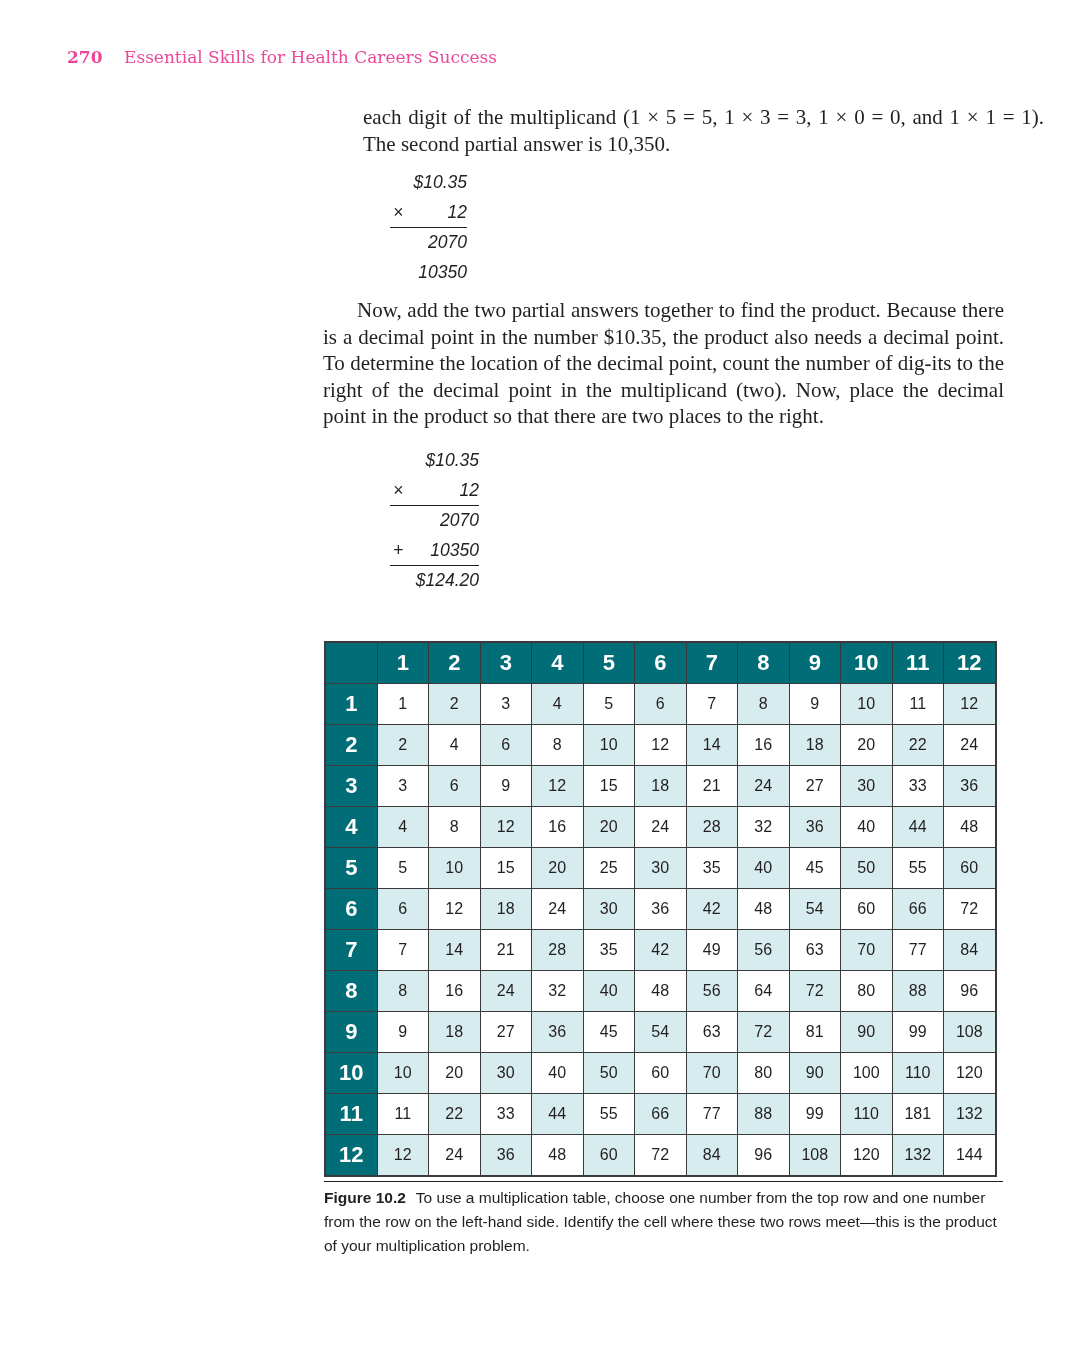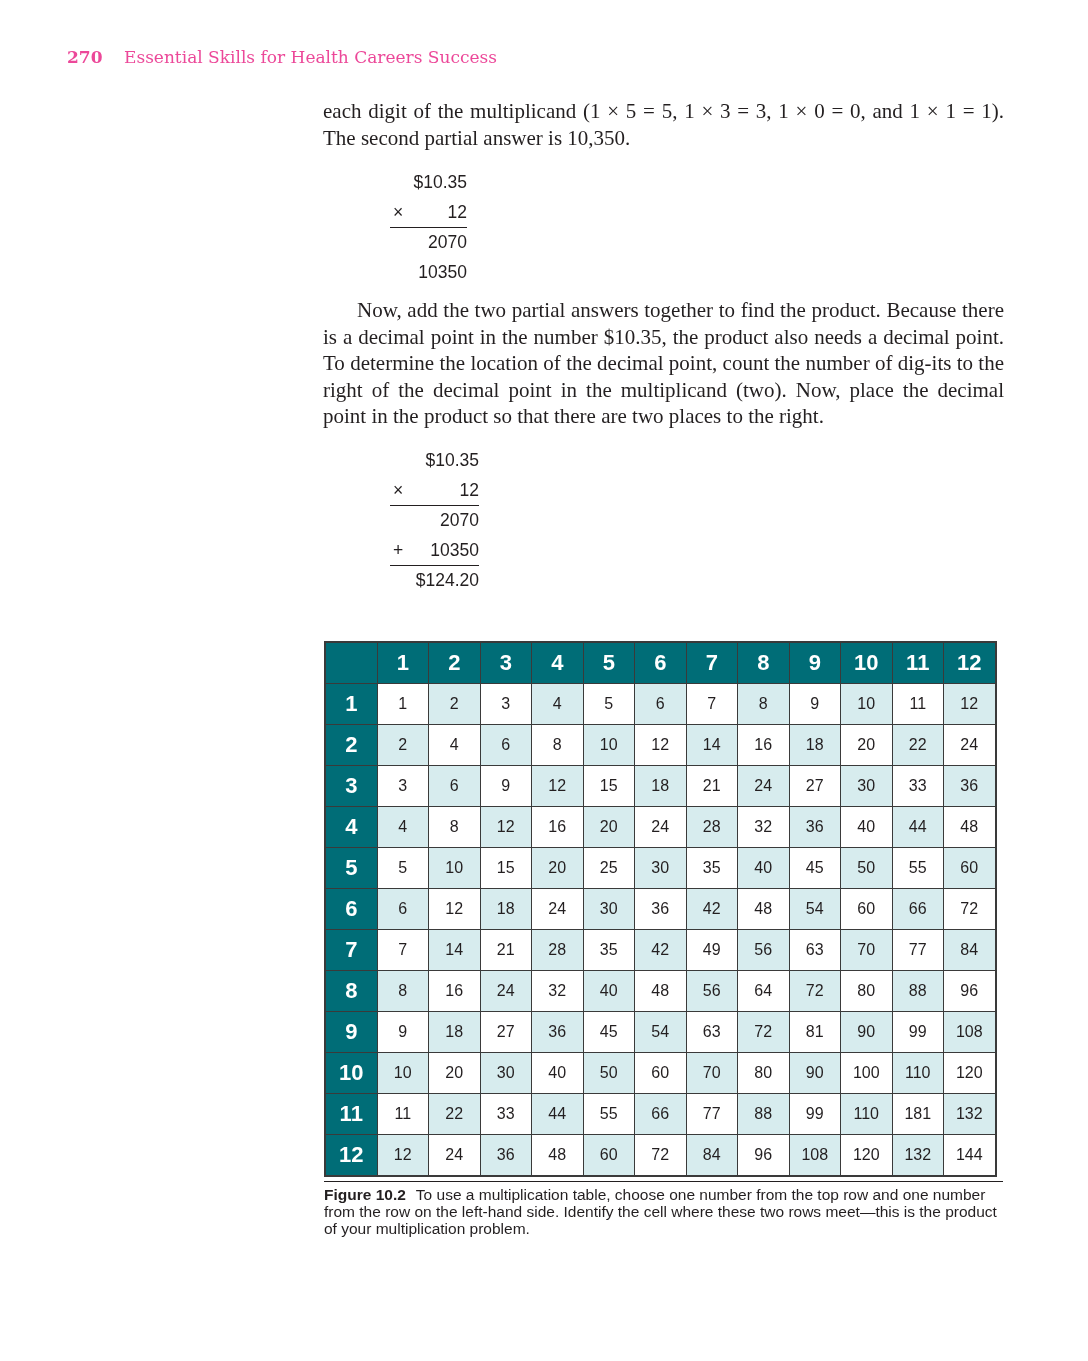--- a/index.html
+++ b/index.html
@@ -1,36 +1,36 @@
 <!DOCTYPE html>
 <html><head>
 <meta charset="utf-8">
 <style>
   html, body { margin:0; padding:0; background:#ffffff; }
   body { width:1088px; height:1361px; position:relative; overflow:hidden; color:#231f20; }
   .running-head { position:absolute; top:47px; left:67px; font-family:"DejaVu Serif","Liberation Serif",serif; font-size:17px; color:#ec4899; white-space:nowrap; }
   .running-head .pg { font-weight:bold; display:inline-block; width:57px; }
   .body-text { position:absolute; left:323px; width:681px; font-family:"Liberation Serif","DejaVu Serif",serif; font-size:21px; line-height:26.5px; color:#231f20; text-align:justify; }
-  .p1 { top:98px; }
+  .p1 { top:104px;margin-left:40px; }
   .p1 .line { display:block; text-align-last:justify; }
   .p1 .line.last { text-align-last:left; }
   .p2 { top:297px; text-indent:34px;font-family:Liberation Serif, serif; }
-  .calc { position:absolute; font-family:"Liberation Sans","DejaVu Sans",sans-serif; font-size:17.5px; color:#231f20; }
+  .calc { position:absolute; font-family:"Liberation Sans","DejaVu Sans",sans-serif; font-size:17.5px; color:#231f20;font-style:italic; }
   .calc .row { position:relative; height:29.5px; line-height:29.5px; text-align:right; }
   .calc .op { position:absolute; left:3px; top:0; }
   .calc .rule { border-top:1.2px solid #231f20;text-align:right; }
   .calc1 { top:168px; left:390px; width:77px; }
   .calc2 { top:446px; left:390px; width:89px; }
   table.mt { position:absolute; top:641px; left:324px; border-collapse:collapse; font-family:"Liberation Sans","DejaVu Sans",sans-serif; border:2px solid #3a3a3a; }
   table.mt td, table.mt th { border:1.5px solid #3a3a3a; width:50.5px; padding:0; text-align:center; }
   table.mt th { background:#006d77; color:#ffffff; font-weight:bold; font-size:22px; height:40px; }
   table.mt td { height:38.7px; font-size:16px; color:#231f20; background:#ffffff; }
   table.mt td.alt { background:#d7ecee; }
   .caption-rule { position:absolute; top:1181px; left:324px; width:679px; border-top:1.5px solid #231f20; }
-  .caption { position:absolute; top:1186px; left:324px; width:680px; font-family:"Liberation Sans","DejaVu Sans",sans-serif; font-size:15.5px; line-height:17px; color:#231f20; }
+  .caption { position:absolute; top:1186px; left:324px; width:680px; font-family:"Liberation Sans","DejaVu Sans",sans-serif; font-size:15.5px; line-height:24px; color:#231f20; }
   .caption .lbl { font-weight:bold; margin-right:10px; }
 </style>
 </head>
 <body>
 
 <div class="running-head">
   <span class="pg">270</span><span>Essential Skills for Health Careers Success</span>
 </div>
 
 <div class="body-text p1">

